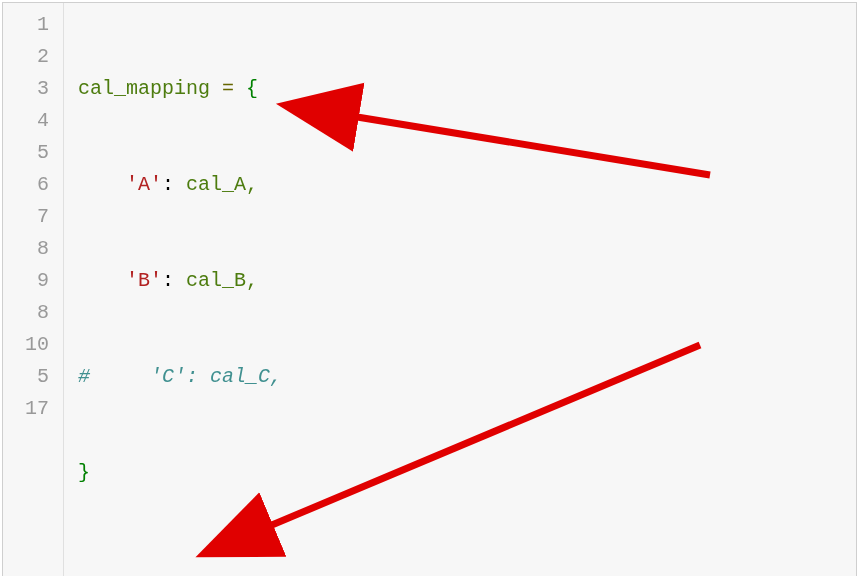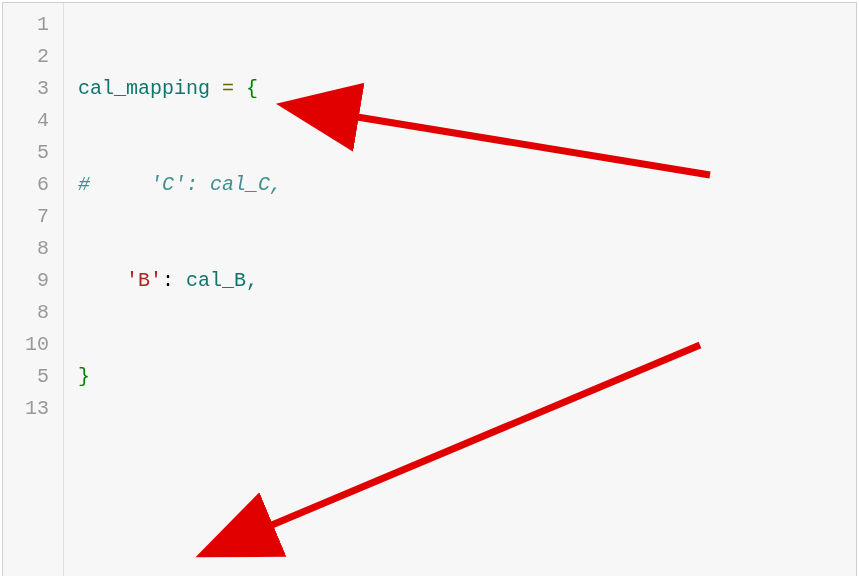--- a/index.html
+++ b/index.html
@@ -33,21 +33,21 @@
 .gutter div { height: 32px; }
 .code-lines {
   flex: 1;
   padding: 6px 0 6px 14px;
   line-height: 32px;
   white-space: pre;
   color: #000;
   border-left: 1px solid #e0e0e0;
 }
 .code-lines div { height: 32px; }
-.tok-name { color: #0f766e; text-align: center; }
+.tok-name { color: #4d7c0f; text-align: center; }
 .tok-op { color: #666600; }
 .tok-brace { color: #008000; }
 .tok-str { color: #b22222; }
 .tok-comment { color: #409090; font-style: italic; }
 .arrow {
   position: absolute;
   pointer-events: none;
 }
 </style>
 </head>
@@ -61,26 +61,27 @@
       <div>3</div>
       <div>4</div>
       <div>5</div>
       <div>6</div>
       <div>7</div>
       <div>8</div>
       <div>9</div>
       <div>8</div>
       <div>10</div>
       <div>5</div>
-      <div>13</div>
+      <div>17</div>
     </div>
     <div class="code-lines">
       <div><span class="tok-name">cal_mapping </span><span class="tok-op">=</span><span> </span><span class="tok-brace">{</span></div>
+      <div><span>    </span><span class="tok-str">'A'</span><span>: </span><span class="tok-name">cal_A,</span></div>
+      <div><span>    </span><span class="tok-str">'B'</span><span>: </span><span class="tok-name">cal_B,</span></div>
       <div><span class="tok-comment">#     'C': cal_C,</span></div>
-      <div><span>    </span><span class="tok-str">'B'</span><span>: </span><span class="tok-name">cal_B,</span></div>
       <div><span class="tok-brace">}</span></div>
       <div></div>
       
       
       
       
       
       
       
     </div>

